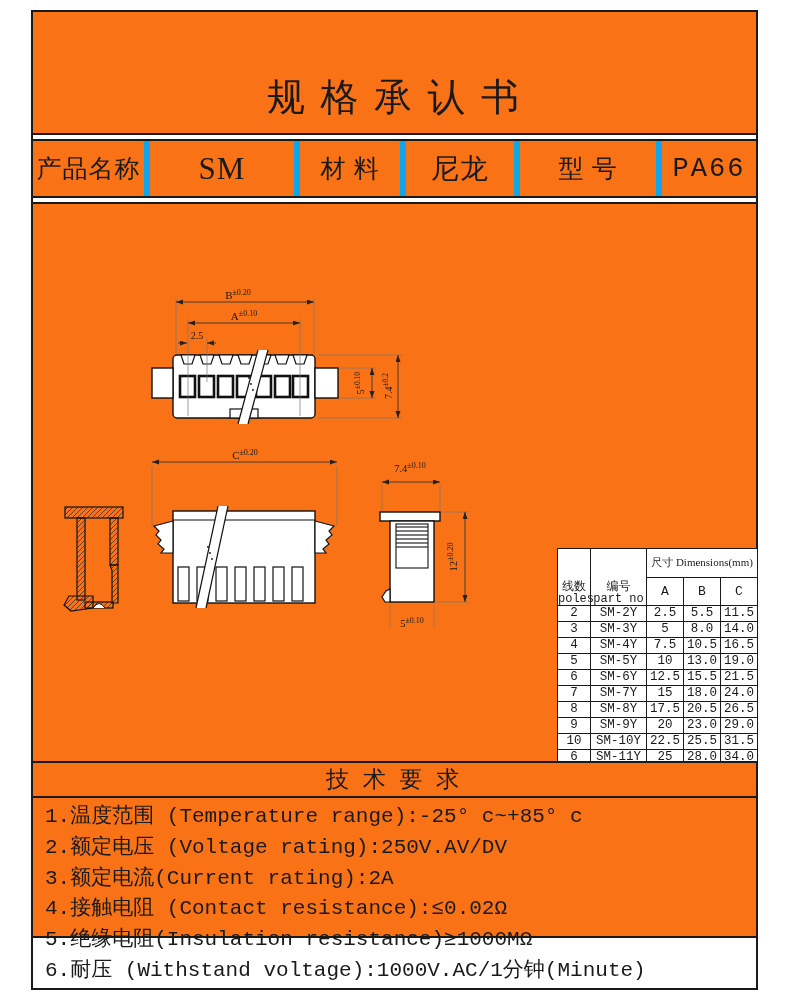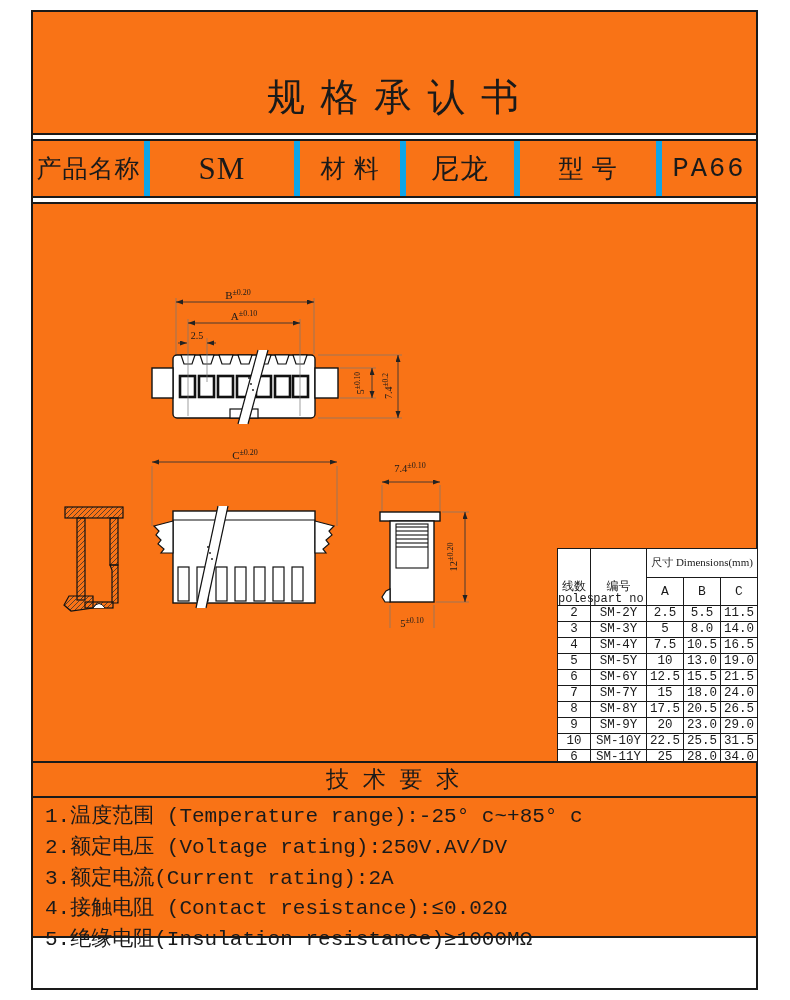--- a/index.html
+++ b/index.html
@@ -339,14 +339,15 @@
 
   <div class="band tech-title-band">
     <h2 class="tech-title">技 术 要 求</h2>
   </div>
   <div class="band tech-items-band">
     <div class="tech-item">1.温度范围 (Temperature range):-25° c~+85° c</div>
     <div class="tech-item">2.额定电压 (Voltage rating):250V.AV/DV</div>
     <div class="tech-item">3.额定电流(Current rating):2A</div>
     <div class="tech-item">4.接触电阻 (Contact resistance):≤0.02Ω</div>
     <div class="tech-item">5.绝缘电阻(Insulation resistance)≥1000MΩ</div>
+    <div class="tech-item">6.耐压 (Withstand voltage):1000V.AC/1分钟(Minute)</div>
   </div>
 </div>
 
 </body></html>

